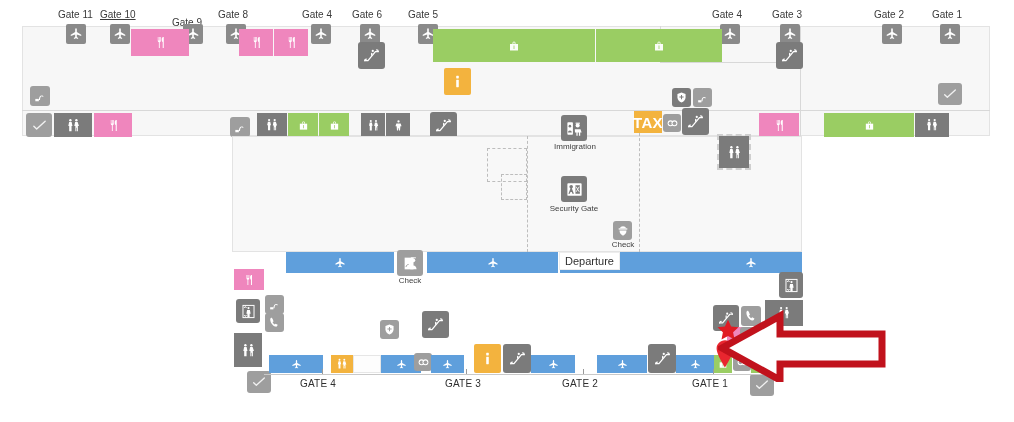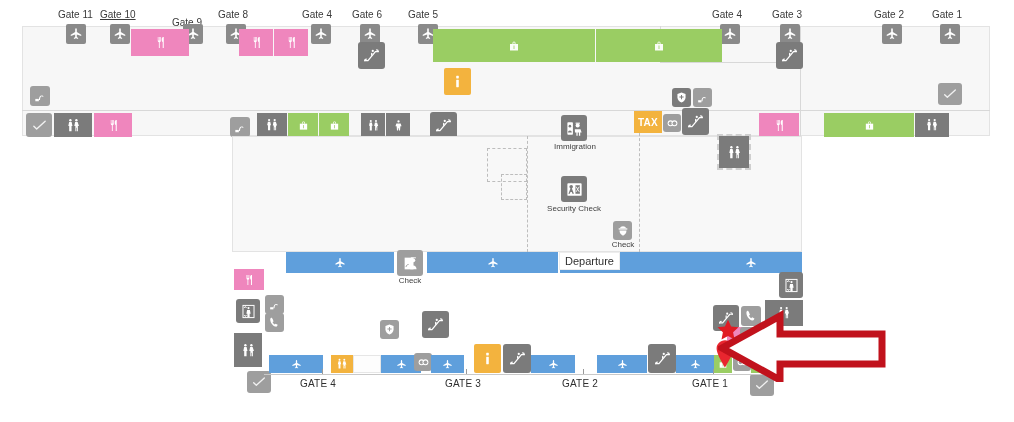--- a/index.html
+++ b/index.html
@@ -30,21 +30,21 @@
   .tile.plane{background:#8a8a8a;border-radius:2px;}
   .tile svg{display:block;}
 
   
   .lbl{position:absolute;color:#3d3d3d;white-space:nowrap;line-height:1;}
   .gate-top{font-size:10px;color:#3a3a3a;}
   .gate-bot{font-size:10px;color:#2f2f2f;letter-spacing:.2px;}
   .cap{font-size:8px;color:#3d3d3d;text-align:center;}
   .departure-box{position:absolute;background:#ffffff;color:#2f2f2f;font-size:11px;
        padding:2px 5px;border:1px solid #ededed;white-space:nowrap;line-height:1.1;}
-  .tax-txt{color:#ffffff;font-size:10px;font-weight:bold;letter-spacing:.3px;}
+  .tax-txt{color:#ffffff;font-size:15px;font-weight:bold;letter-spacing:.3px;}
 
   
   .tick{position:absolute;background:#9a9a9a;width:1px;height:5px;}
   .axis{position:absolute;background:#c9c9c9;height:1px;}
 
   
   .pin{position:absolute;}
   .star{position:absolute;}
   .arrow{position:absolute;}
 </style>
@@ -399,21 +399,21 @@
   <div class="tile" style="left:561px;top:176px;width:26px;height:26px;">
     <span>
         <svg width="19" height="19" viewBox="0 0 24 24" fill="#fff">
           <rect x="3" y="4" width="18" height="16" rx="1.2"></rect>
           <path d="M8 6.4c1.4 0 2 .9 2 2.1 0 1-.5 1.7-1.3 2.1l2.6 6.9H9.4l-.8-2.4H6.9l-.8 2.4H4.3l2.6-6.9C6.1 10.2 5.6 9.5 5.6 8.5c0-1.2.9-2.1 2.4-2.1z" fill="#7b7b7b"></path>
           <path d="M13.2 6.6h5.6v10.8h-5.6z" fill="#7b7b7b"></path>
           <path d="M14 8.4 18 15M18 8.4 14 15" stroke="#fff" stroke-width="1.1"></path>
         </svg>
       </span>
   </div>
-  <div class="lbl cap" style="left:543px;top:205px;width:62px;">Security Check</div>
+  <div class="lbl cap" style="left:543px;top:205px;width:62px;">Security Gate</div>
 
   <div class="tile light" style="left:613px;top:221px;width:19px;height:19px;">
     <span>
         <svg width="14" height="14" viewBox="0 0 24 24" fill="#fff">
           <path d="M4.6 7.4h14.8v2.2H4.6z"></path>
           <path d="M6.8 7.4c.4-2 2.5-3.4 5.2-3.4s4.8 1.4 5.2 3.4z"></path>
           <path d="M6 11h12c0 4-2.6 7.4-6 9-3.4-1.6-6-5-6-9z"></path>
         </svg>
       </span>
   </div>

